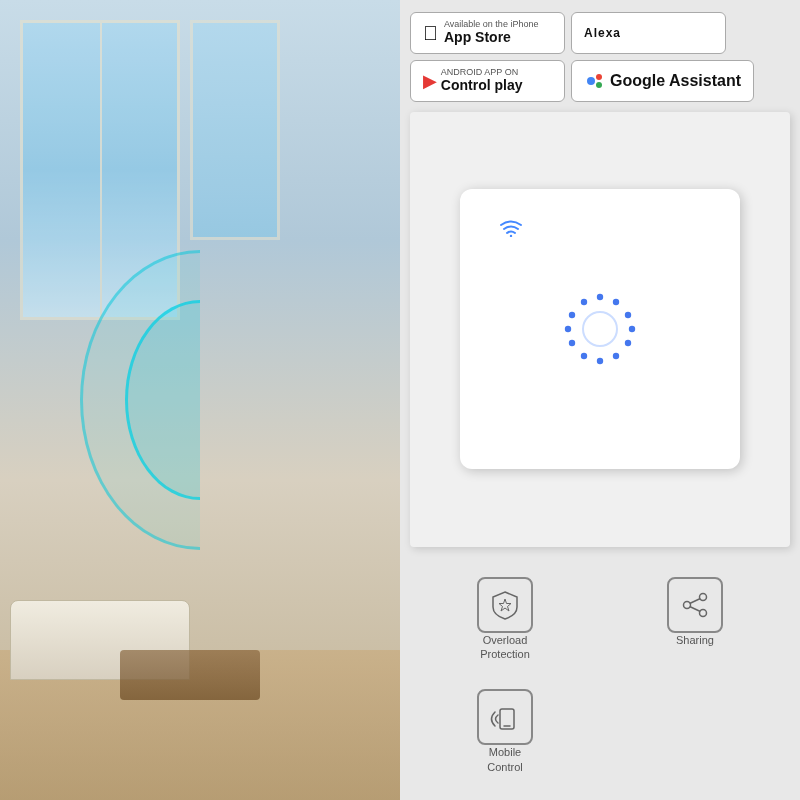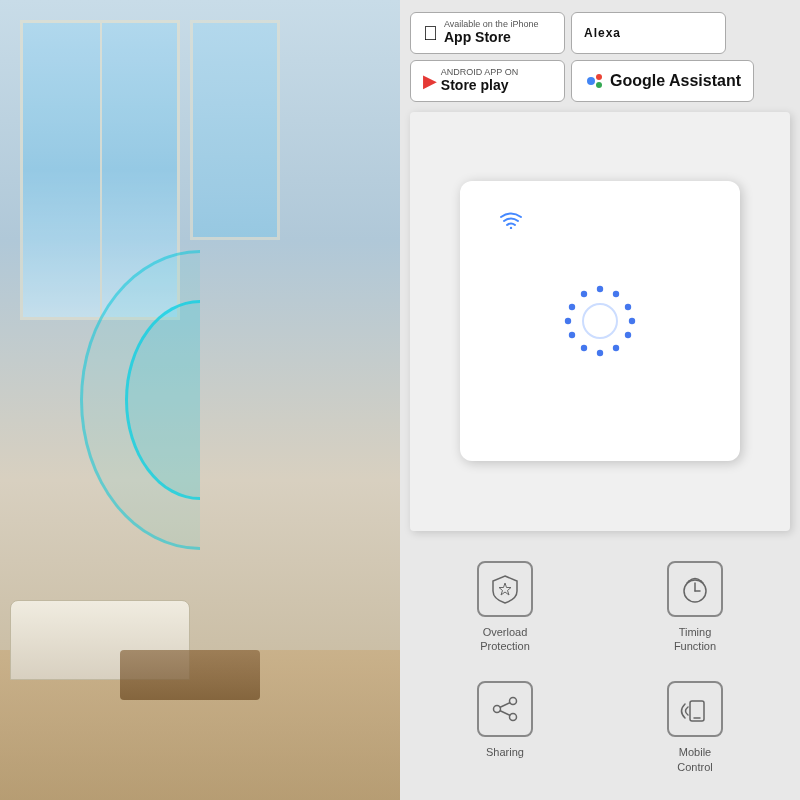--- a/index.html
+++ b/index.html
@@ -257,21 +257,20 @@
       gap: 0;
       background: #e8e8e8;
       padding: 8px 10px 12px 10px;
     }
 
     .feature-item {
       display: flex;
       flex-direction: column;
       align-items: center;
       padding: 14px 8px;
-      gap: 8px;
     }
 
     .feature-icon-box {
       width: 56px;
       height: 56px;
       border: 2px solid #888;
       border-radius: 8px;
       display: flex;
       align-items: center;
       justify-content: center;
@@ -326,21 +325,21 @@
     </div>
 
     <div class="badge badge-alexa">
       <span>Alexa</span>
     </div>
 
     <div class="badge badge-google">
       <span class="badge-icon" style="color:#e53935; font-size:18px;">▶</span>
       <div class="badge-text">
         <span class="badge-sub">ANDROID APP ON</span>
-        <span class="badge-main">Store play</span>
+        <span class="badge-main">Control play</span>
       </div>
     </div>
 
     <div class="badge badge-google">
 
       <svg width="22" height="22" viewBox="0 0 22 22">
         <circle cx="7" cy="11" r="4" fill="#4285F4"></circle>
         <circle cx="15" cy="7" r="3" fill="#EA4335"></circle>
         <circle cx="15" cy="15" r="3" fill="#34A853"></circle>
       </svg>
@@ -386,34 +385,20 @@
     <div class="feature-item">
       <div class="feature-icon-box">
         <svg viewBox="0 0 32 32">
           <path d="M16 3 L28 8 L28 18 Q28 26 16 30 Q4 26 4 18 L4 8 Z" stroke="#666" stroke-width="1.5" fill="none"></path>
           <polygon points="16,10 17.5,14.5 22,14.5 18.5,17.5 20,22 16,19 12,22 13.5,17.5 10,14.5 14.5,14.5" stroke="#666" stroke-width="1" fill="none"></polygon>
         </svg>
       </div>
       <span class="feature-label">Overload<br>Protection</span>
     </div>
 
-    <div class="feature-item">
-      <div class="feature-icon-box">
-        <svg viewBox="0 0 32 32">
-          <circle cx="16" cy="18" r="11" stroke="#666" stroke-width="1.5" fill="none"></circle>
-          <line x1="16" y1="10" x2="16" y2="18" stroke="#666" stroke-width="1.5" stroke-linecap="round"></line>
-          <line x1="16" y1="18" x2="21" y2="18" stroke="#666" stroke-width="1.5" stroke-linecap="round"></line>
-
-          <path d="M10 8 Q16 3 22 8" stroke="#666" stroke-width="1.5" fill="none" stroke-linecap="round"></path>
-          <line x1="8" y1="10" x2="10" y2="8" stroke="#666" stroke-width="1.5" stroke-linecap="round"></line>
-          <line x1="24" y1="10" x2="22" y2="8" stroke="#666" stroke-width="1.5" stroke-linecap="round"></line>
-        </svg>
-      </div>
-      <span class="feature-label">Timing<br>Function</span>
-    </div>
 
     <div class="feature-item">
       <div class="feature-icon-box">
         <svg viewBox="0 0 32 32">
           <circle cx="24" cy="8" r="3.5" stroke="#666" stroke-width="1.5" fill="none"></circle>
           <circle cx="8" cy="16" r="3.5" stroke="#666" stroke-width="1.5" fill="none"></circle>
           <circle cx="24" cy="24" r="3.5" stroke="#666" stroke-width="1.5" fill="none"></circle>
           <line x1="11.2" y1="14.2" x2="20.8" y2="9.8" stroke="#666" stroke-width="1.5" stroke-linecap="round"></line>
           <line x1="11.2" y1="17.8" x2="20.8" y2="22.2" stroke="#666" stroke-width="1.5" stroke-linecap="round"></line>
         </svg>

